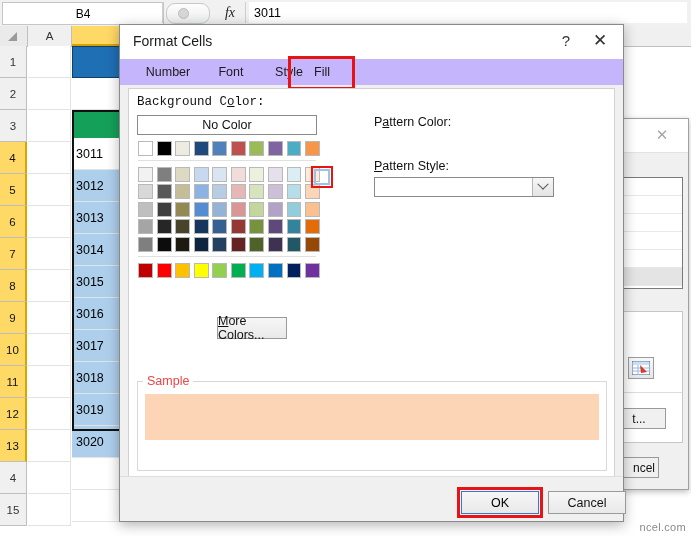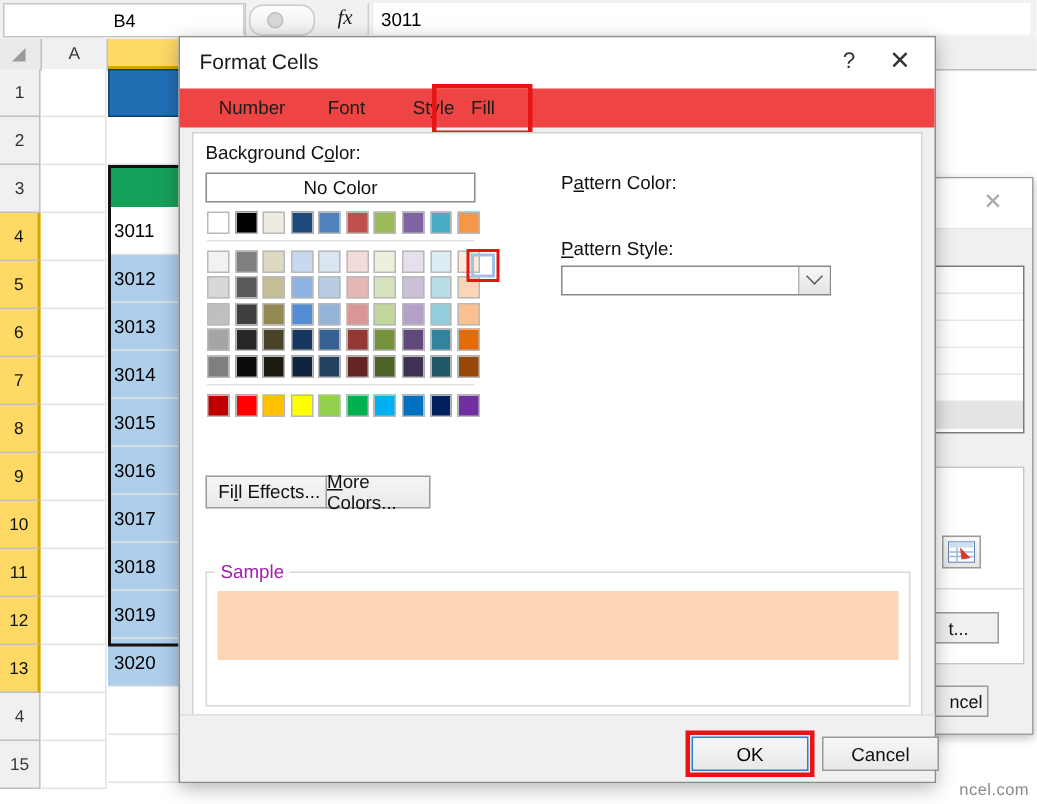--- a/index.html
+++ b/index.html
@@ -76,21 +76,21 @@
                  font-size:12px;display:flex;align-items:center;justify-content:flex-end;padding-right:3px;box-sizing:border-box;color:#111;}
 
   
   #fc-dialog{position:absolute;left:119px;top:24px;width:503px;height:496px;background:#f0f0f0;border:1px solid #8a8a8a;
              box-shadow:0 3px 12px rgba(0,0,0,.3);}
   #fc-titlebar{position:absolute;left:0;top:0;width:100%;height:34px;background:#ffffff;}
   #fc-title{position:absolute;left:13px;top:8px;font-size:14px;color:#1b1b1b;}
   #fc-help{position:absolute;right:47px;top:6px;width:20px;height:20px;font-size:15px;color:#333;text-align:center;line-height:20px;}
   #fc-close{position:absolute;right:12px;top:6px;width:22px;height:20px;font-size:17px;color:#333;text-align:center;line-height:20px;}
 
-  #fc-tabstrip{position:absolute;left:0;top:34px;width:100%;height:26px;background:#ef4444;}
+  #fc-tabstrip{position:absolute;left:0;top:34px;width:100%;height:26px;background:#c4b5fd;}
   .fc-tab{position:absolute;top:0;height:26px;display:flex;align-items:center;justify-content:center;font-size:12.5px;color:#1b1b1b;}
   #fc-tab-hl{position:absolute;left:168px;top:31px;width:67px;height:34px;border:3px solid #e81313;box-sizing:border-box;background:transparent;}
 
   #fc-body{position:absolute;left:8px;top:63px;width:487px;height:390px;background:#fff;border:1px solid #d2d2d2;box-sizing:border-box;}
 
   .fc-label{position:absolute;font-size:12.5px;color:#111;}
   .u{text-decoration:underline;}
 
   #nocolor-box{position:absolute;left:8px;top:26px;width:180px;height:20px;background:#fff;border:1px solid #8a8a8a;
                display:flex;align-items:center;justify-content:center;font-size:12.5px;box-sizing:border-box;}
@@ -110,21 +110,21 @@
   #pattern-color-label{left:245px;top:26px;}
   #pattern-color-combo{position:absolute;left:245px;top:44px;width:180px;height:20px;background:#fff;border:1px solid #8a8a8a;box-sizing:border-box;}
   #pcc-text{position:absolute;left:0;right:22px;top:0;bottom:0;display:flex;align-items:center;justify-content:center;font-size:12.5px;}
   .combo-arrow{position:absolute;right:0;top:0;width:21px;height:100%;background:linear-gradient(#f7f7f7,#e4e4e4);border-left:1px solid #b4b4b4;
                display:flex;align-items:center;justify-content:center;box-sizing:border-box;}
   .chev{width:7px;height:7px;border-right:1.6px solid #5a5a5a;border-bottom:1.6px solid #5a5a5a;transform:rotate(45deg) translate(-2px,-2px);}
   #pattern-style-label{left:245px;top:70px;}
   #pattern-style-combo{position:absolute;left:245px;top:88px;width:180px;height:20px;background:#fff;border:1px solid #8a8a8a;box-sizing:border-box;}
 
   #sample-group{position:absolute;left:8px;top:292px;width:470px;height:90px;border:1px solid #d8d8d8;box-sizing:border-box;}
-  #sample-legend{position:absolute;left:14px;top:285px;background:#fff;padding:0 4px;font-size:12.5px;color:#a21caf;}
+  #sample-legend{position:absolute;left:14px;top:285px;background:#fff;padding:0 4px;font-size:12.5px;color:#ef4444;}
   #sample-swatch{position:absolute;left:16px;top:305px;width:454px;height:46px;background:#fbd5b5;}
 
   #clear-btn{position:absolute;left:414px;top:461px;width:78px;height:23px;}
   #fc-footer{position:absolute;left:0;bottom:0;width:100%;height:44px;background:#f0f0f0;border-top:1px solid #dedede;}
   #ok-btn{position:absolute;left:341px;top:466px;width:78px;height:23px;background:linear-gradient(#f6f6f6,#e9e9e9);
           border:1px solid #2f7bd1;font-size:12.5px;display:flex;align-items:center;justify-content:center;box-sizing:border-box;}
   #ok-hl{position:absolute;left:337px;top:462px;width:86px;height:31px;border:3px solid #e81313;box-sizing:border-box;}
   #cancel-btn{position:absolute;left:428px;top:466px;width:78px;height:23px;}
 
   #watermark{position:absolute;right:5px;bottom:3px;font-size:11px;color:#8a8a8a;letter-spacing:.3px;}
@@ -255,21 +255,21 @@
   <div id="fc-tabstrip">
     <div class="fc-tab" style="left:16px;width:64px;">Number</div>
     <div class="fc-tab" style="left:84px;width:54px;text-align:right;">Font</div>
     <div class="fc-tab" style="left:140px;width:58px;">Style</div>
     <div class="fc-tab" style="left:172px;width:60px;font-weight:normal;">Fill</div>
   </div>
   <div id="fc-tab-hl"></div>
 
   <div id="fc-body">
 
-    <div class="fc-label" style="left:8px;top:6px;">Background C<span class="u">o</span>lor:</div>
+    <div class="fc-label" style="left:8px;top:6px;font-family:Liberation Mono, monospace;">Background C<span class="u">o</span>lor:</div>
     <div id="nocolor-box" class="dlg-btn">No Color</div>
 
     <div id="palette">
 
       <div class="pal-row">
         <div class="pal-sw" style="background:#ffffff"></div>
         <div class="pal-sw" style="background:#000000"></div>
         <div class="pal-sw" style="background:#eeece1"></div>
         <div class="pal-sw" style="background:#1f497d"></div>
         <div class="pal-sw" style="background:#4f81bd"></div>
@@ -354,23 +354,20 @@
         <div class="pal-sw" style="background:#00b0f0"></div>
         <div class="pal-sw" style="background:#0070c0"></div>
         <div class="pal-sw" style="background:#002060"></div>
         <div class="pal-sw" style="background:#7030a0"></div>
       </div>
     </div>
 
     <div id="swatch-ring"></div>
     <div id="swatch-hl"></div>
 
-    <div id="fill-effects-btn" class="dlg-btn">
-      <span>Fi<span class="u">l</span>l Effects...</span>
-    </div>
     <div id="more-colors-btn" class="dlg-btn">
       <span><span class="u">M</span>ore Colors...</span>
     </div>
 
     <div class="fc-label" id="pattern-color-label">P<span class="u">a</span>ttern Color:</div>
 
     <div class="fc-label" id="pattern-style-label"><span class="u">P</span>attern Style:</div>
     <div id="pattern-style-combo">
       <div class="combo-arrow">
           <div class="chev"></div>

